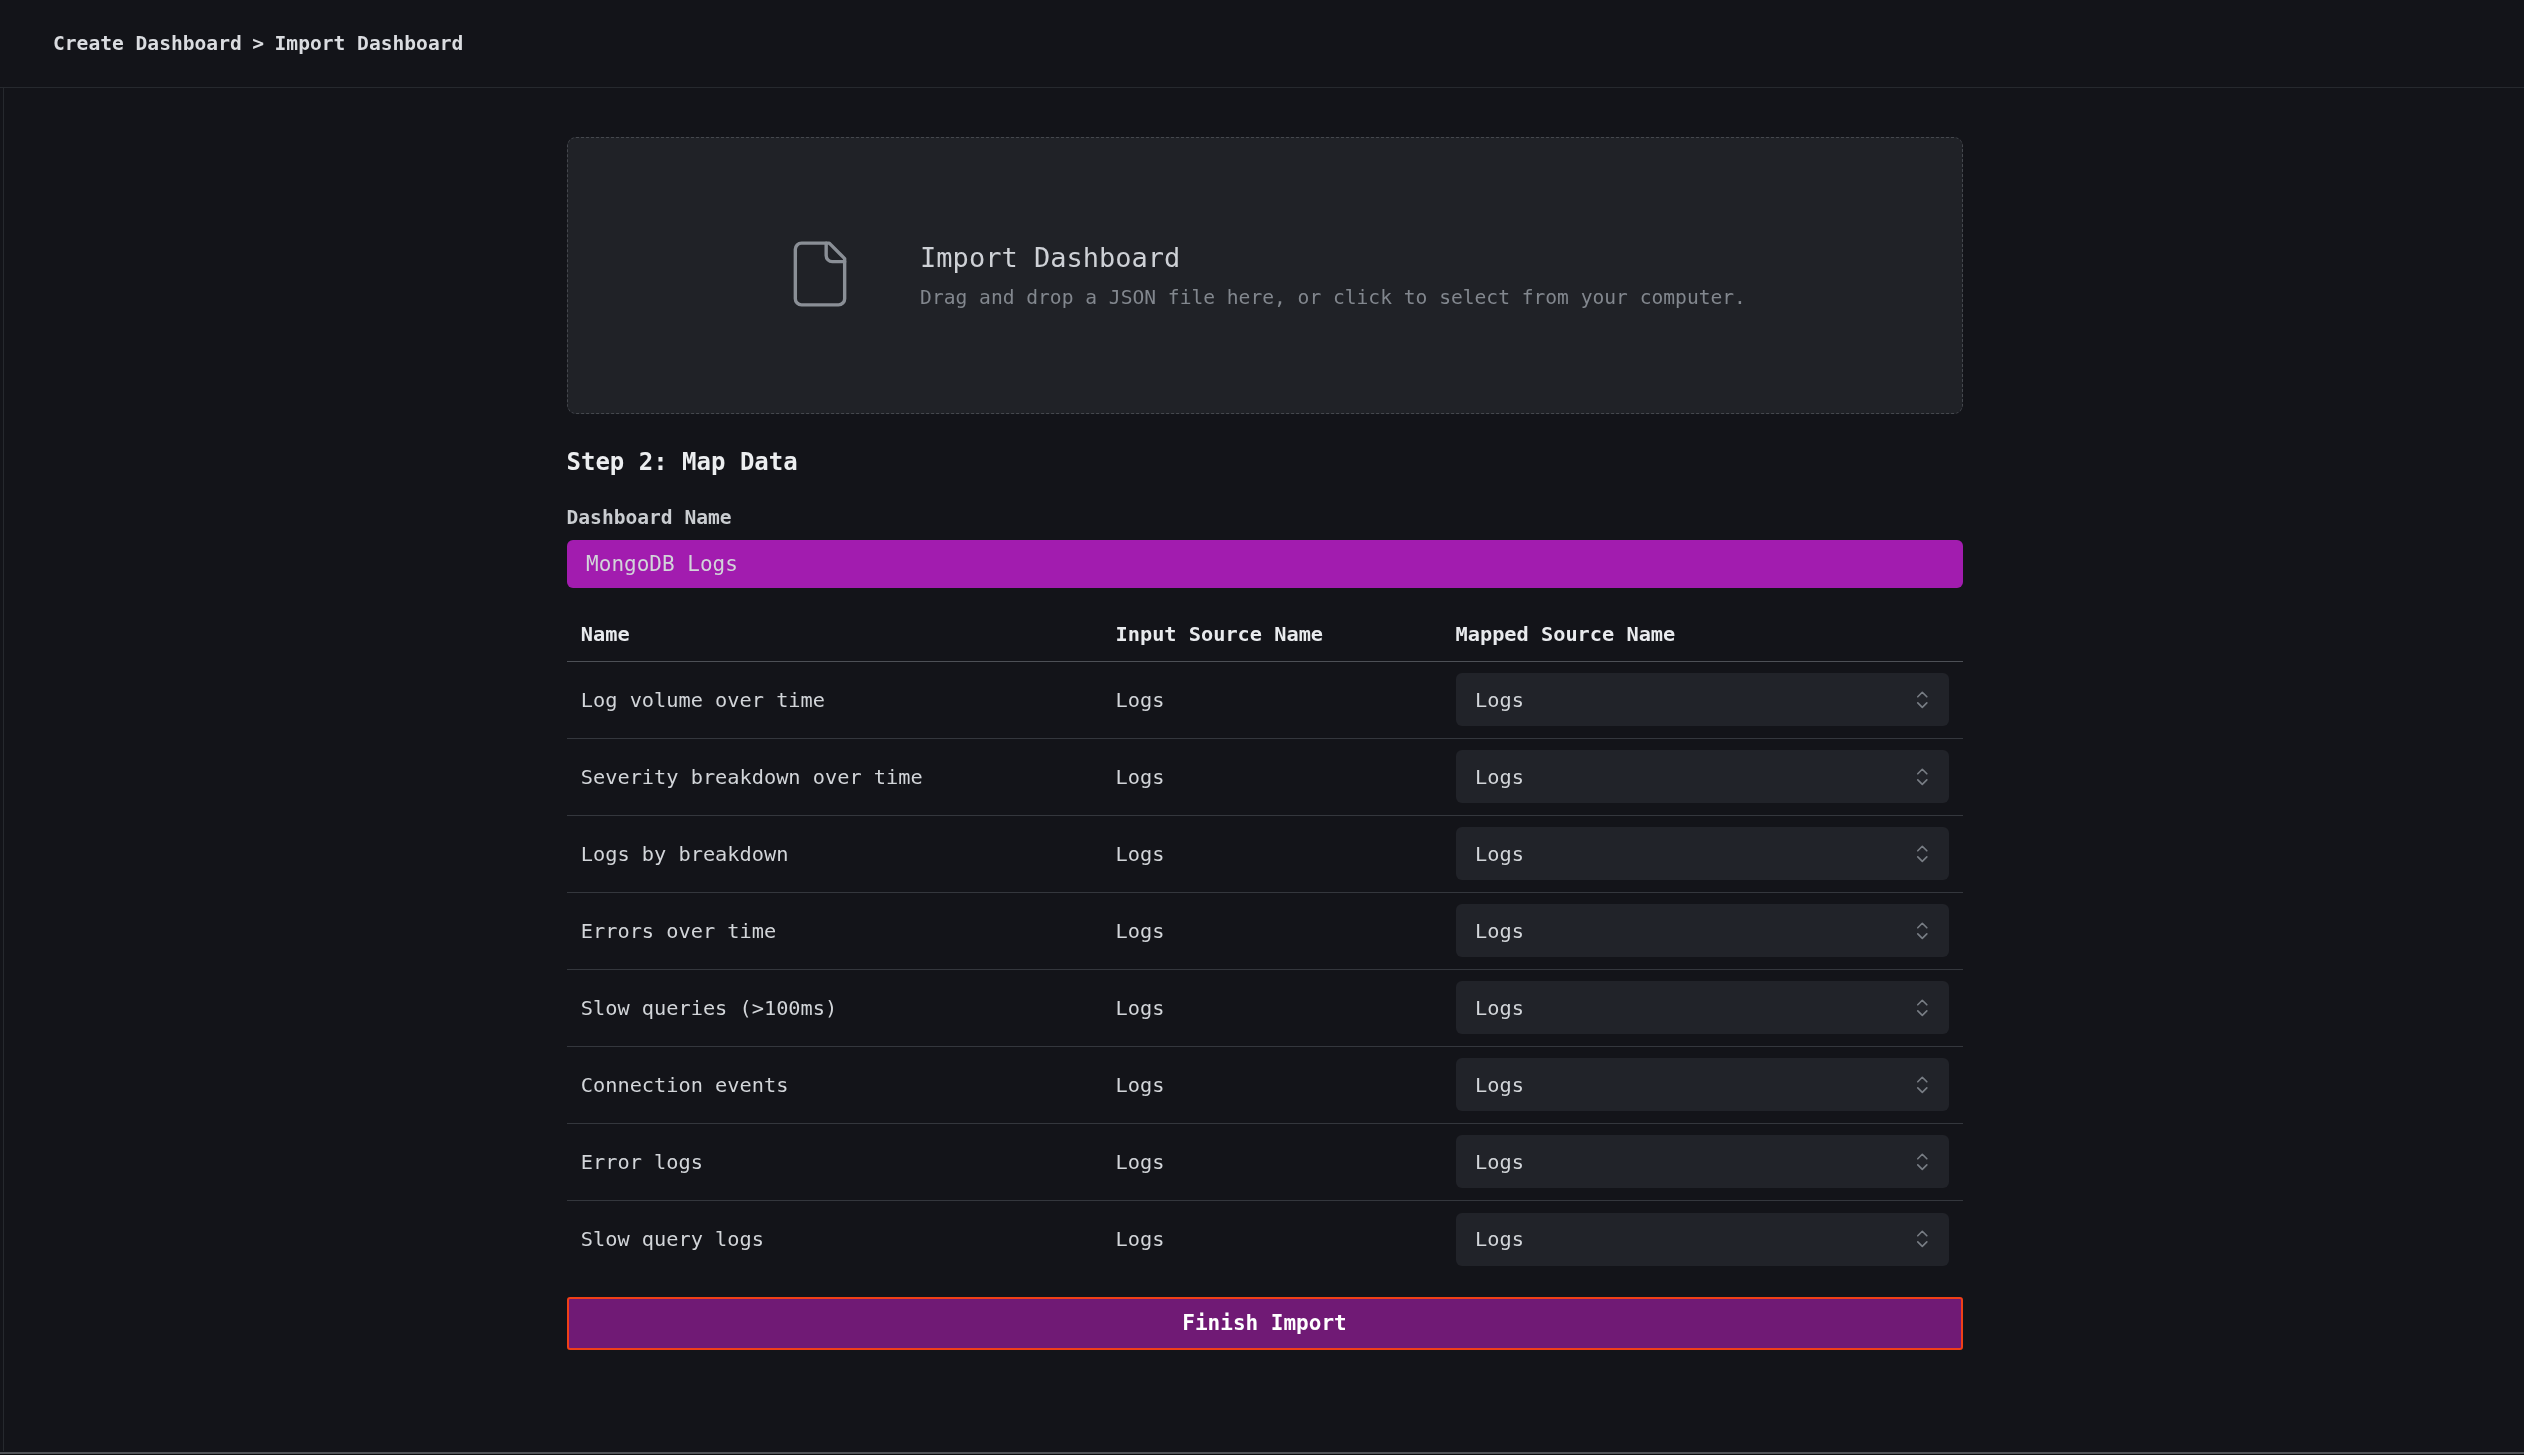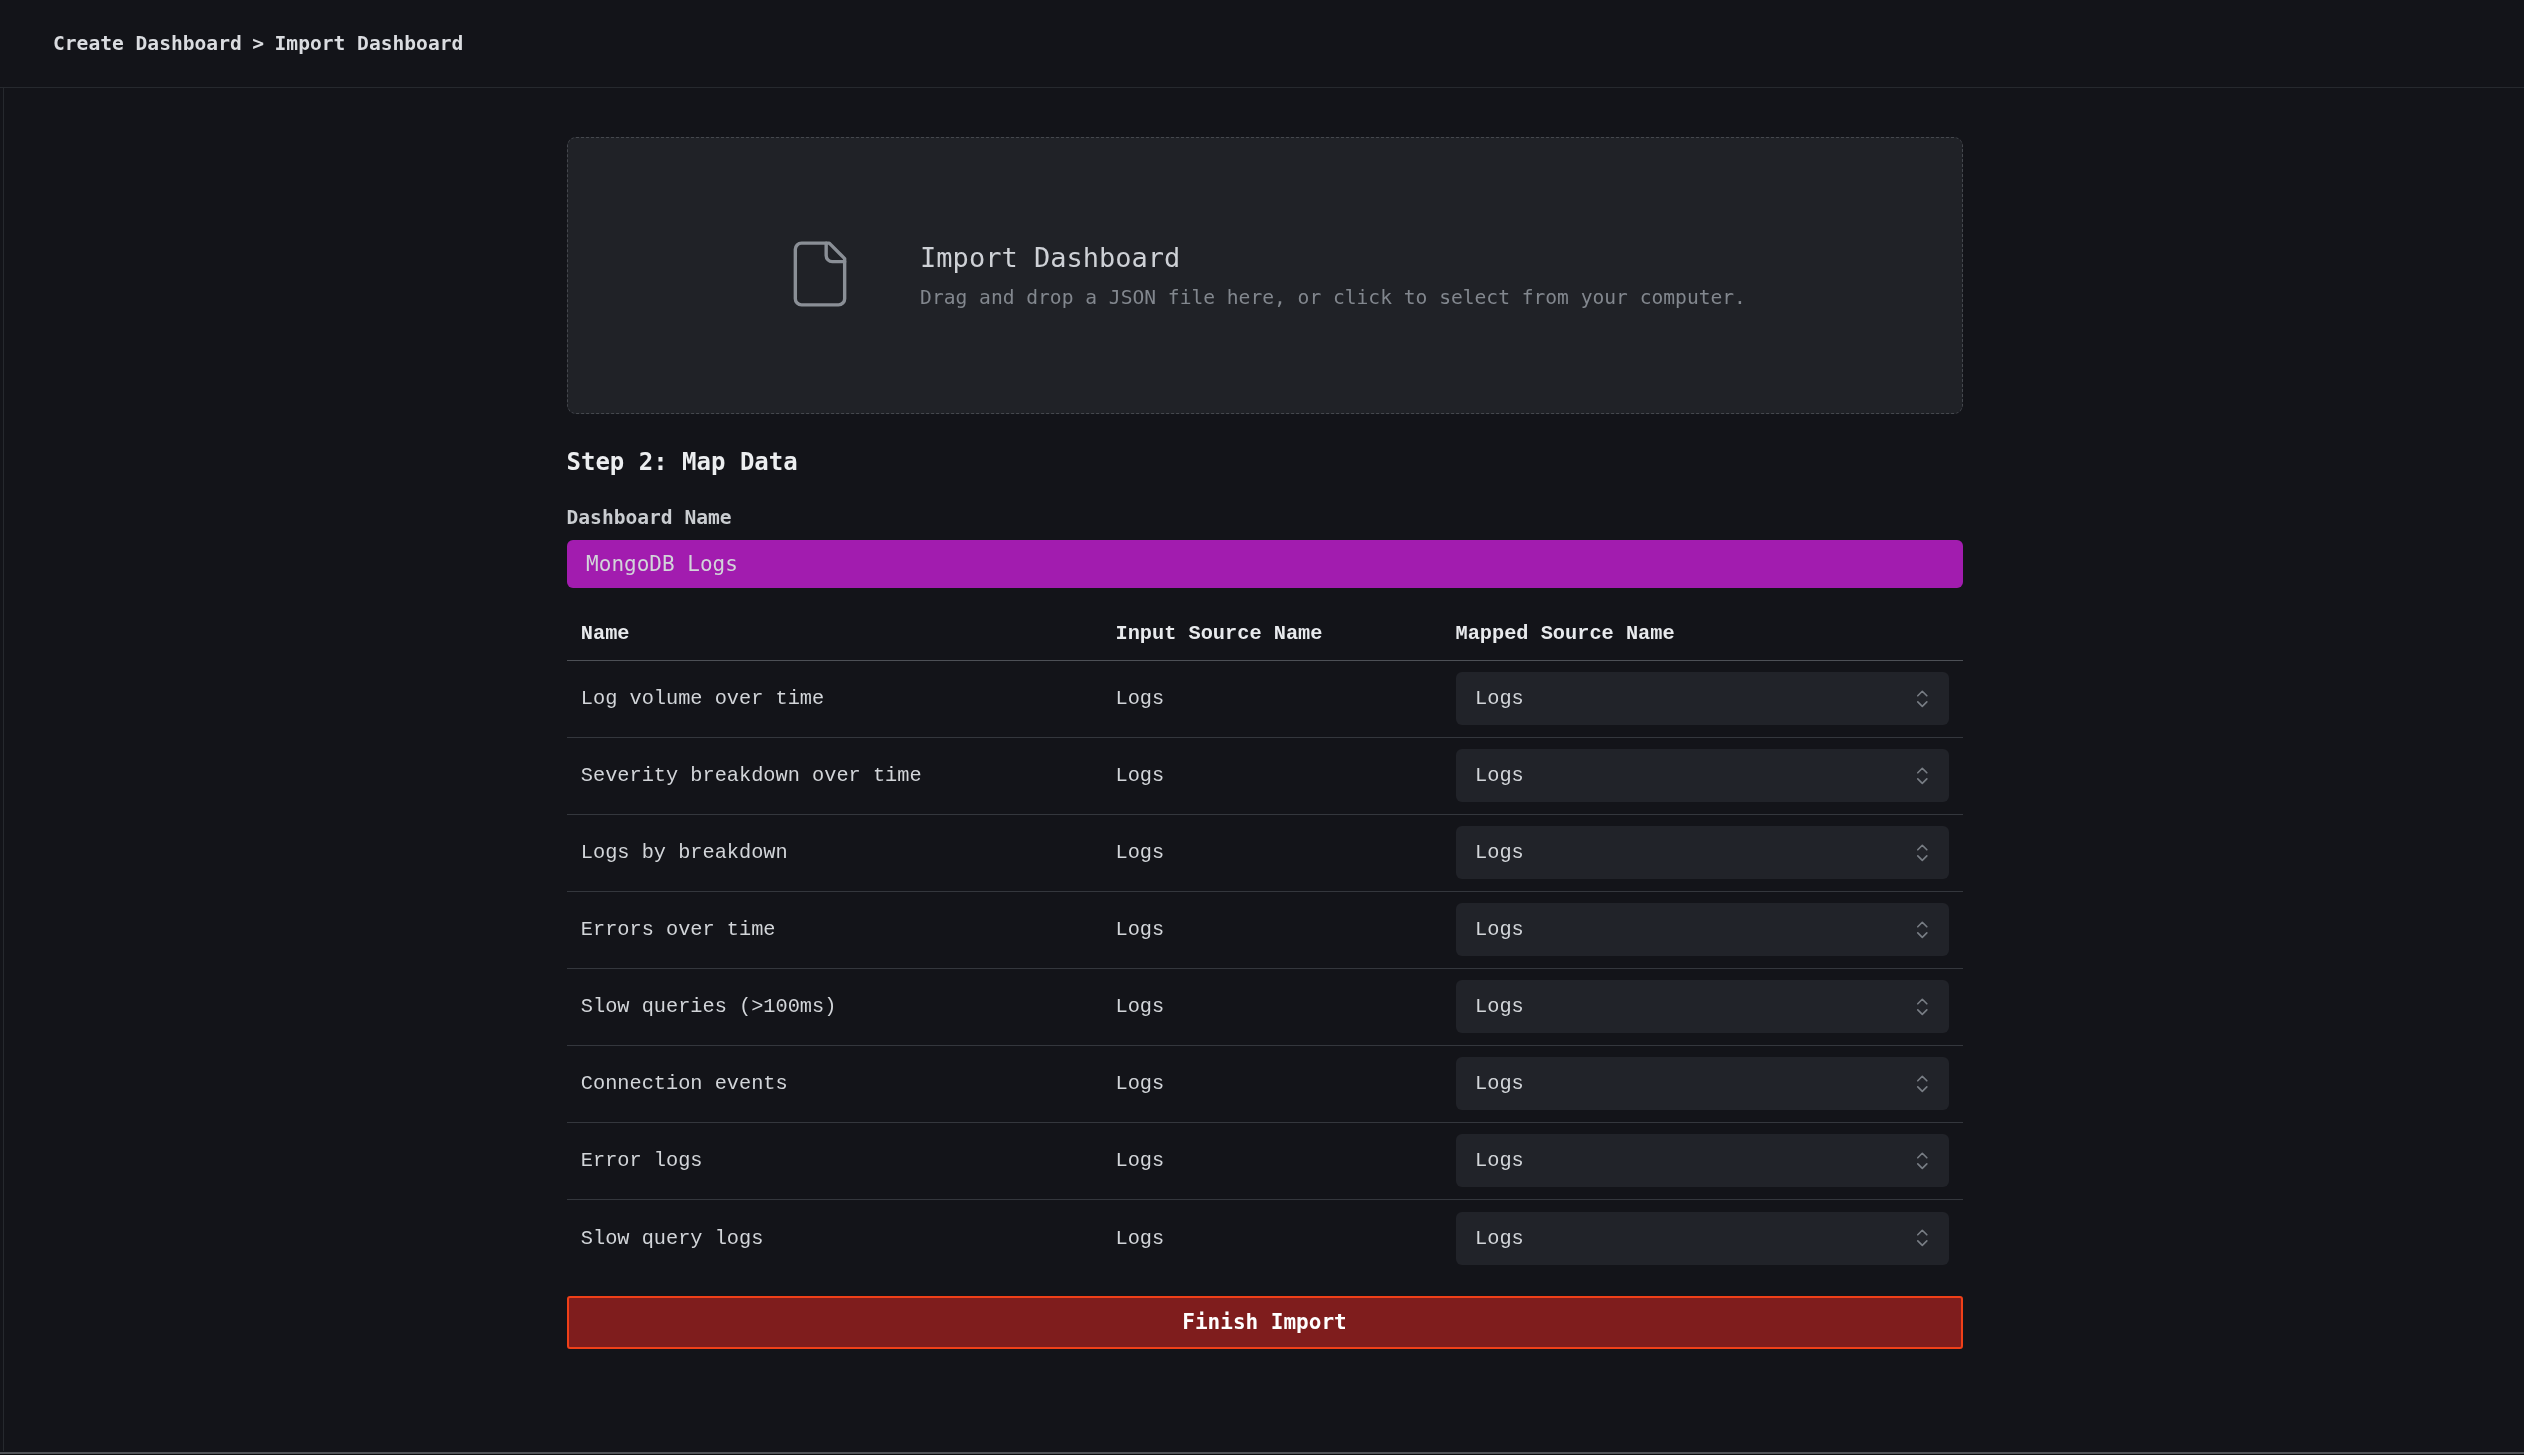--- a/index.html
+++ b/index.html
@@ -62,21 +62,21 @@
     border: none;
     border-radius: 6px;
     color: #d2d5d9;
     font-family: inherit;
     font-size: 21px;
     padding: 0 19.6px;
     outline: none;
   }
 
   
-  .map-table { margin-top: 34px; font-family: Liberation Mono, monospace; }
+  .map-table { margin-top: 34px; }
   .thead, .trow { display: grid; grid-template-columns: 549px 340px 507px; }
   .thead {
     padding-bottom: 15px;
     border-bottom: 1.5px solid #4d5056;
     font-size: 20.3px;
     font-weight: 700;
     color: #e8eaed;
   }
   .trow {
     align-items: center;
@@ -102,21 +102,21 @@
     cursor: pointer;
   }
   .select svg { flex: 0 0 auto; }
 
   
   .finish-btn {
     display: block;
     width: 100%;
     height: 53px;
     margin-top: 19px;
-    background: #7f1d1d;
+    background: #701a75;
     border: 2.3px solid #f04018;
     border-radius: 3px;
     color: #ffffff;
     font-family: inherit;
     font-size: 21px;
     font-weight: 700;
     text-align: center;
     cursor: pointer;
   }
 

